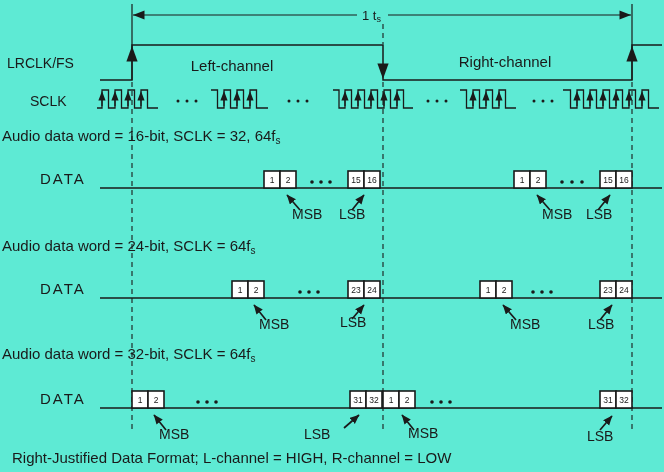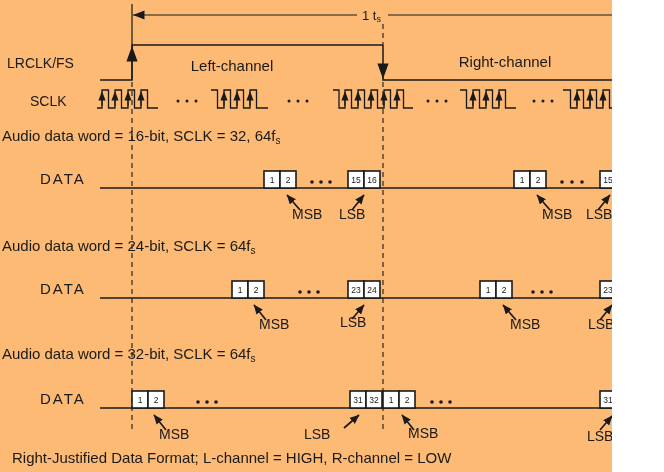--- a/index.html
+++ b/index.html
@@ -1,16 +1,16 @@
 <!DOCTYPE html>
 <html><head>
 <meta charset="utf-8">
 <style>
   html,body{margin:0;padding:0;background:#ffffff;}
-  .stage{width:612px;height:472px;background:#fdba74;position:relative;overflow:hidden;}
+  .stage{width:664px;height:472px;background:#5eead4;position:relative;overflow:hidden;}
   svg text{font-family:"Liberation Sans", sans-serif;fill:#1a1a1a;}
   .t15{font-size:15px;}
   .t14{font-size:14px;}
   .t13{font-size:13px;}
   .tbit{font-size:8.5px;}
   .sub10{font-size:10px;}
   .sub9{font-size:9px;}
   .dlabel{font-size:15px;letter-spacing:2px;}
   .sig{fill:none;stroke:#1a1a1a;stroke-width:1.5;}
   .sclkpath{fill:none;stroke:#1a1a1a;stroke-width:1.3;}

